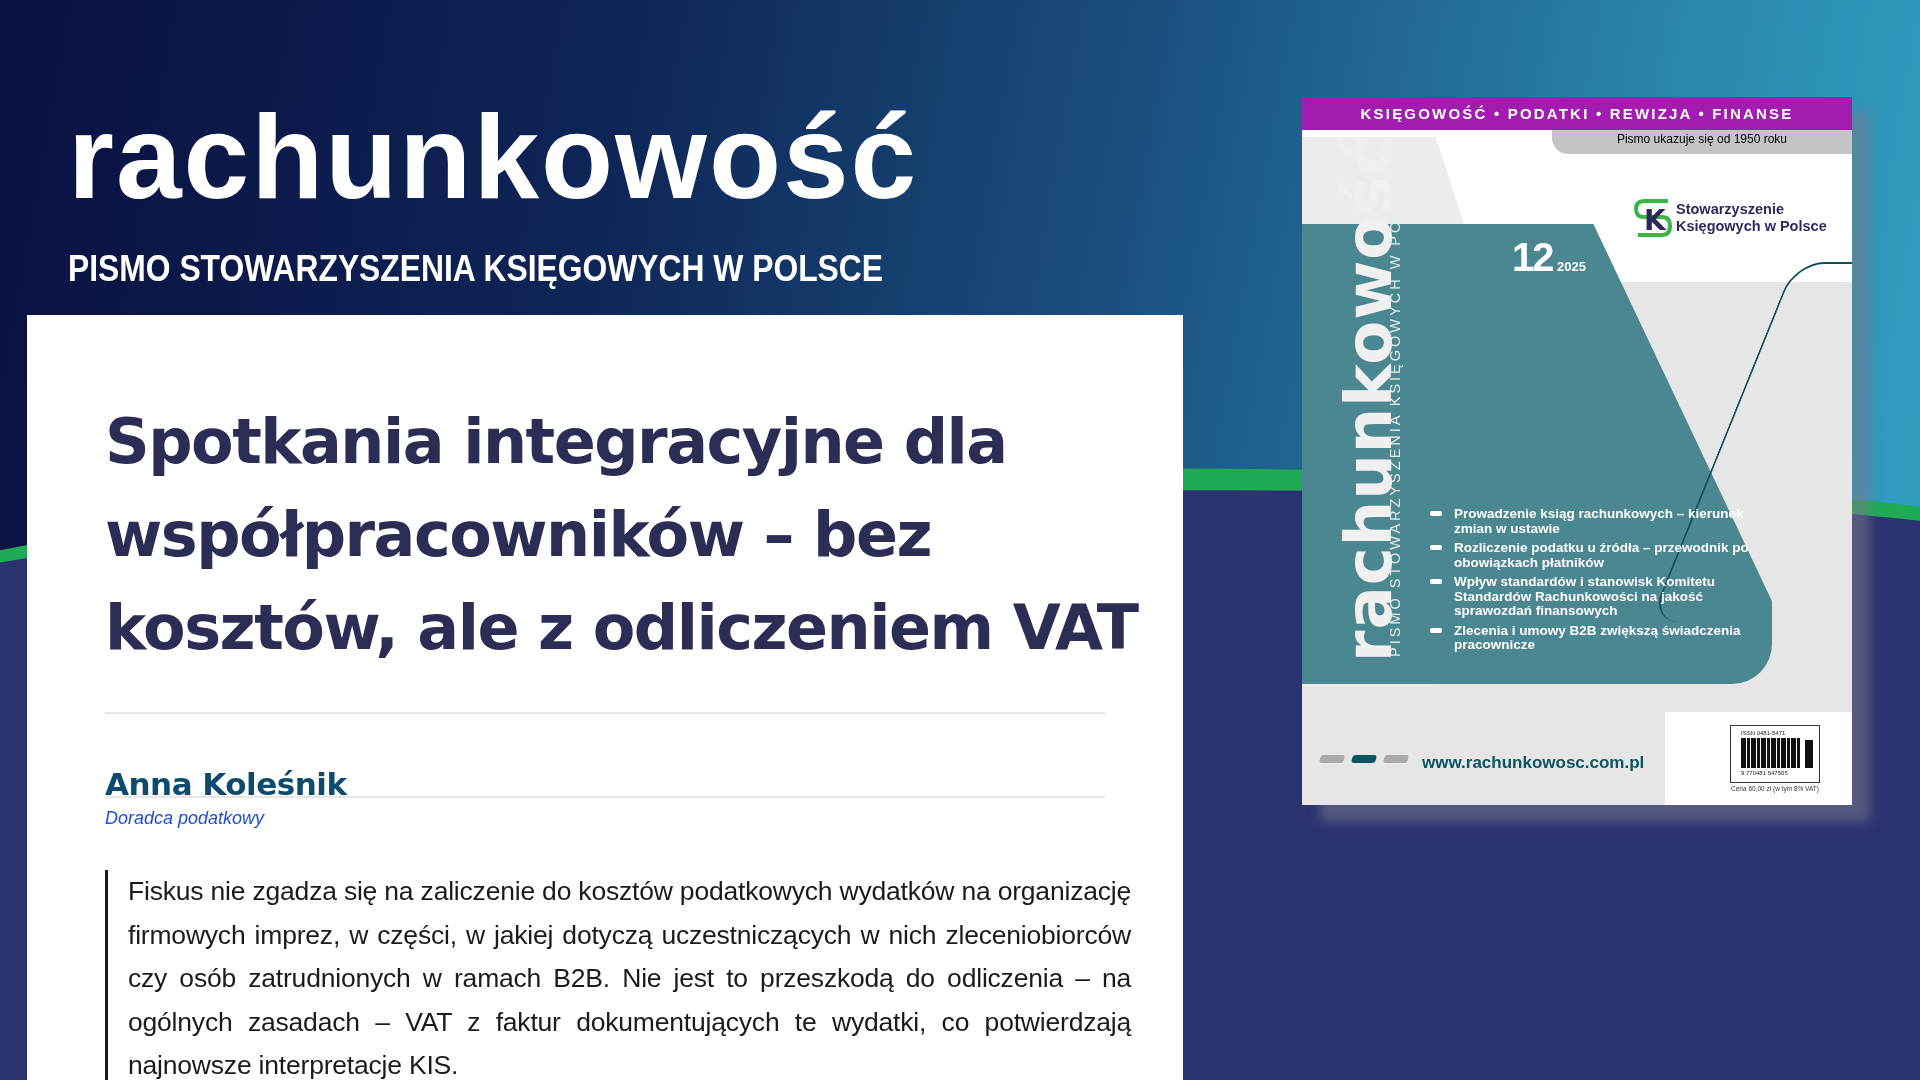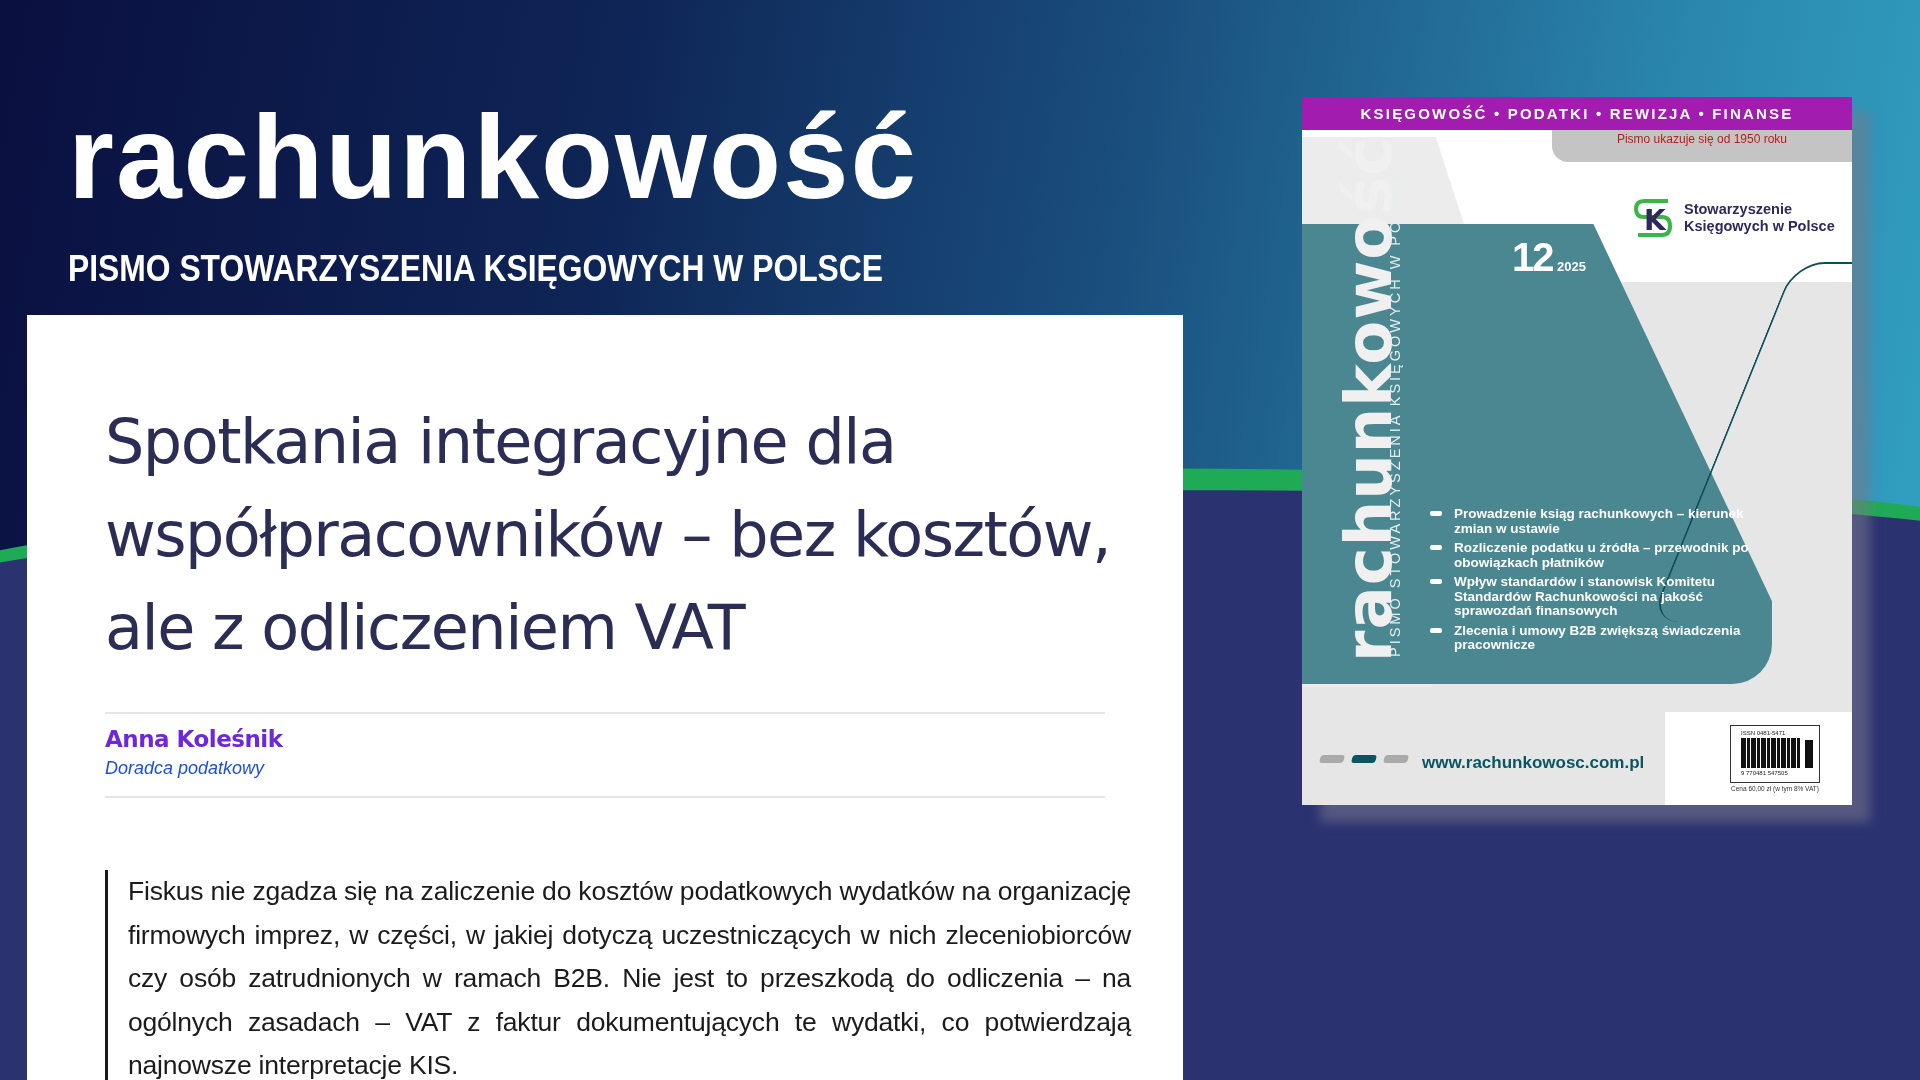--- a/index.html
+++ b/index.html
@@ -29,29 +29,29 @@
     letter-spacing: 0px; transform: scaleX(0.86); transform-origin: left center; white-space: nowrap;
   }
 
   
   .article {
     position: absolute; left: 27px; top: 315px; width: 1156px; height: 800px;
     background: #ffffff;
   }
   .article-title {
     position: absolute; left: 78px; top: 80px; width: 1040px;
-    color: #2b2d54; font-size: 62px; line-height: 93px; font-weight: 400;
+    color: #2b2d54; font-size: 62px; line-height: 93px; font-weight: 700;
     font-family: "DejaVu Sans", sans-serif; letter-spacing: -1.5px;
   }
   .author-block {
     position: absolute; left: 78px; top: 397px; width: 1000px;
     border-top: 2px solid #e6e6e6; border-bottom: 2px solid #e6e6e6;
     padding: 12px 0 10px 0; height: 86px;
   }
-  .author-name { font-size: 23px; color: #6d28d9; font-weight: 700; font-family: "DejaVu Sans", sans-serif; letter-spacing: -0.5px; }
+  .author-name { font-size: 31px; color: #0c4a6e; font-weight: 700; font-family: "DejaVu Sans", sans-serif; letter-spacing: -0.5px; margin-top: 40px; }
   .author-role { font-size: 18px; color: #1d4ed8; font-style: italic; margin-top: 6px; }
   .lead {
     position: absolute; left: 78px; top: 555px; width: 1026px;
     border-left: 3px solid #1b1b1b; padding-left: 20px;
     font-size: 26.5px; line-height: 43.5px; color: #1b1b1b; text-align: justify;
     font-family: "Liberation Sans", sans-serif; letter-spacing: -0.2px;
   }
 
   
   .cover-shadow {
@@ -61,22 +61,22 @@
   .cover {
     position: absolute; left: 1302px; top: 97px; width: 550px; height: 708px;
     background: #ffffff; overflow: hidden;
   }
   .cover-topbar {
     position: absolute; left: 0; top: 0; width: 100%; height: 33px;
     background: #a21caf; color: #fff; font-weight: 700; font-size: 15px;
     letter-spacing: 2.2px; text-align: center; line-height: 33px;
   }
   .cover-since {
-    position: absolute; right: 0; top: 33px; width: 300px; height: 32px;
-    background: #c4c4c4; border-radius: 0 0 0 16px; color: #b91c1c;
+    position: absolute; right: 0; top: 33px; width: 300px; height: 24px;
+    background: #c4c4c4; border-radius: 0 0 0 16px; color: #000000;
     font-size: 12px; text-align: center; line-height: 19px;
   }
   .cover-greyshape {
     position: absolute; left: -40px; top: 40px; width: 320px; height: 900px;
     background: #ececec; transform: skewX(18deg);
   }
   .cover-teal {
     position: absolute; left: 0; top: 127px; width: 470px; height: 460px;
     background: #4a8791; border-radius: 0 60px 40px 0;
     clip-path: polygon(0 0, 62% 0, 100% 82%, 100% 100%, 0 100%);
@@ -104,21 +104,21 @@
   }
   .cover-issue {
     position: absolute; left: 210px; top: 138px; color: #fff; font-weight: 700;
   }
   .cover-issue-num { font-size: 40px; letter-spacing: -2px; }
   .cover-issue-year { font-size: 13px; }
   .cover-logo { position: absolute; left: 330px; top: 100px; display: flex; align-items: center; }
   .cover-logo-mark {
     width: 44px; height: 42px; position: relative;
   }
-  .cover-logo-text { margin-left: 8px; color: #2d2a5a; font-size: 14.5px; line-height: 17px; font-weight: 700; }
+  .cover-logo-text { margin-left: 0; color: #2d2a5a; font-size: 14.5px; line-height: 17px; font-weight: 700; }
   .cover-items { position: absolute; left: 128px; top: 410px; width: 340px; }
   .cover-item { position: relative; padding-left: 24px; color: #fff; font-size: 13.5px; line-height: 14.5px; margin-bottom: 5px; font-weight: 700; }
   .cover-item::before {
     content: ""; position: absolute; left: 0; top: 4px; width: 12px; height: 5px; background: #fff; border-radius: 2px;
   }
   .cover-url-row { position: absolute; left: 18px; top: 648px; display: flex; align-items: center; }
   .pill { width: 24px; height: 8px; background: #aaa; border-radius: 3px; margin-right: 8px; transform: skewX(-15deg); }
   .pill.dark { background: #0b5560; }
   .cover-url { color: #0b5560; font-weight: 700; font-size: 17px; margin-left: 6px; margin-top: 8px; }
   .cover-barcode {

